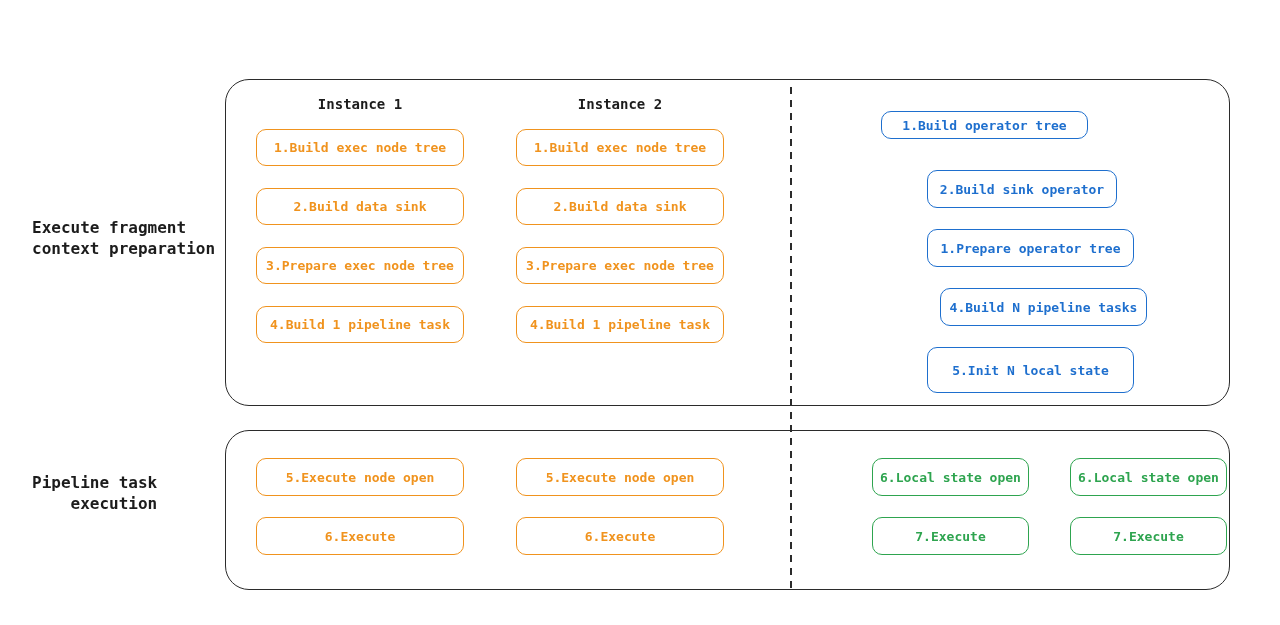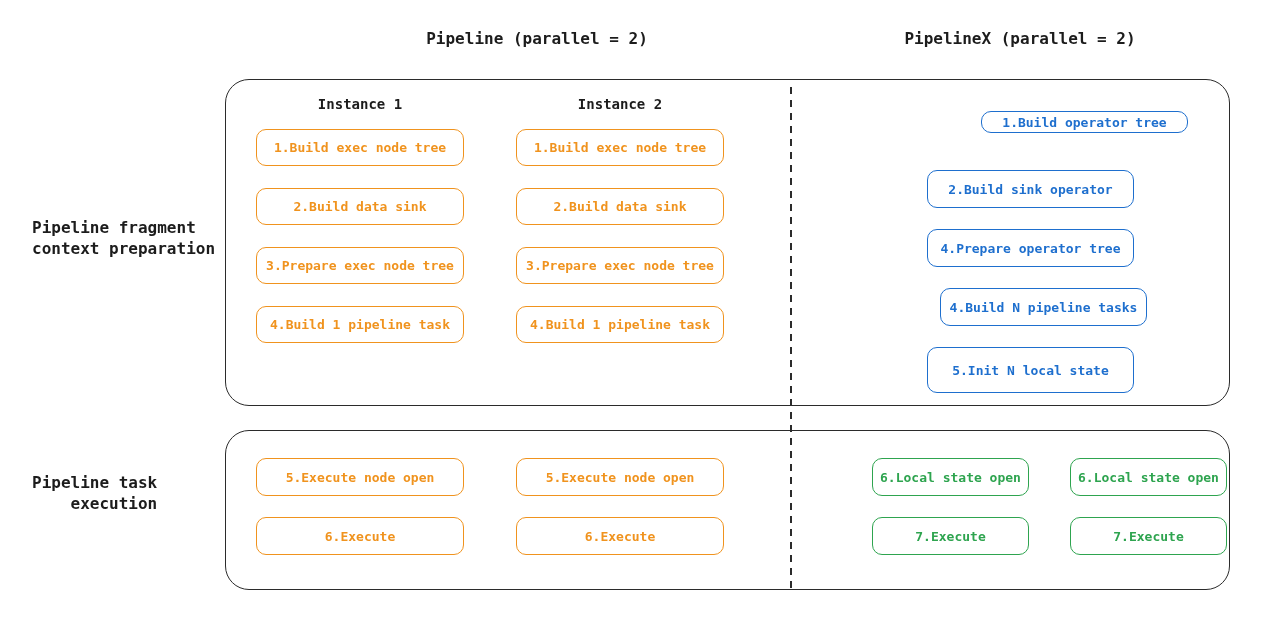--- a/index.html
+++ b/index.html
@@ -81,24 +81,22 @@
   }
   .step.orange { color: var(--orange, #f0931e); border: 1.6px solid var(--orange, #f0931e); }
   .step.blue   { color: var(--blue, #1e6fce);   border: 1.6px solid var(--blue, #1e6fce); }
   .step.green  { color: var(--green, #2ea44f);  border: 1.6px solid var(--green, #2ea44f); margin-left: 24px; }
 </style>
 </head>
 <body>
 
 <div class="canvas">
 
-  <div class="title" style="left:537px;">Pipeline (parallel = 2)</div>
-  <div class="title" style="left:1020px;">PipelineX (parallel = 2)</div>
 
-  <div class="row-label row-label-prep">Pipeline fragment
+  <div class="row-label row-label-prep">Execute fragment
 context preparation</div>
   <div class="row-label row-label-exec">Pipeline task
 execution</div>
 
   <div class="frame frame-prep"></div>
   <div class="frame frame-exec"></div>
 
   <div class="dashed-divider"></div>
 
   <div class="col-header" style="left:360px;">Instance 1</div>
@@ -107,23 +105,23 @@
   <div class="step orange" style="left:256px;top:129px;width:208px;height:37px;">1.Build exec node tree</div>
   <div class="step orange" style="left:256px;top:188px;width:208px;height:37px;">2.Build data sink</div>
   <div class="step orange" style="left:256px;top:247px;width:208px;height:37px;">3.Prepare exec node tree</div>
   <div class="step orange" style="left:256px;top:306px;width:208px;height:37px;">4.Build 1 pipeline task</div>
 
   <div class="step orange" style="left:516px;top:129px;width:208px;height:37px;">1.Build exec node tree</div>
   <div class="step orange" style="left:516px;top:188px;width:208px;height:37px;">2.Build data sink</div>
   <div class="step orange" style="left:516px;top:247px;width:208px;height:37px;">3.Prepare exec node tree</div>
   <div class="step orange" style="left:516px;top:306px;width:208px;height:37px;">4.Build 1 pipeline task</div>
 
-  <div class="step blue" style="left:981px;top:111px;width:207px;height:22px;">1.Build operator tree</div>
-  <div class="step blue" style="left:927px;top:170px;width:207px;height:38px;">2.Build sink operator</div>
-  <div class="step blue" style="left:927px;top:229px;width:207px;height:38px;">4.Prepare operator tree</div>
+  <div class="step blue" style="left:881px;top:111px;width:207px;height:28px;">1.Build operator tree</div>
+  <div class="step blue" style="left:927px;top:170px;width:190px;height:38px;">2.Build sink operator</div>
+  <div class="step blue" style="left:927px;top:229px;width:207px;height:38px;">1.Prepare operator tree</div>
   <div class="step blue" style="left:927px;top:288px;width:207px;height:38px;margin-left:13px;">4.Build N pipeline tasks</div>
   <div class="step blue" style="left:927px;top:347px;width:207px;height:46px;">5.Init N local state</div>
 
   <div class="step orange" style="left:256px;top:458px;width:208px;height:38px;">5.Execute node open</div>
   <div class="step orange" style="left:256px;top:517px;width:208px;height:38px;">6.Execute</div>
 
   <div class="step orange" style="left:516px;top:458px;width:208px;height:38px;">5.Execute node open</div>
   <div class="step orange" style="left:516px;top:517px;width:208px;height:38px;">6.Execute</div>
 
   <div class="step green" style="left:848px;top:458px;width:157px;height:38px;">6.Local state open</div>

